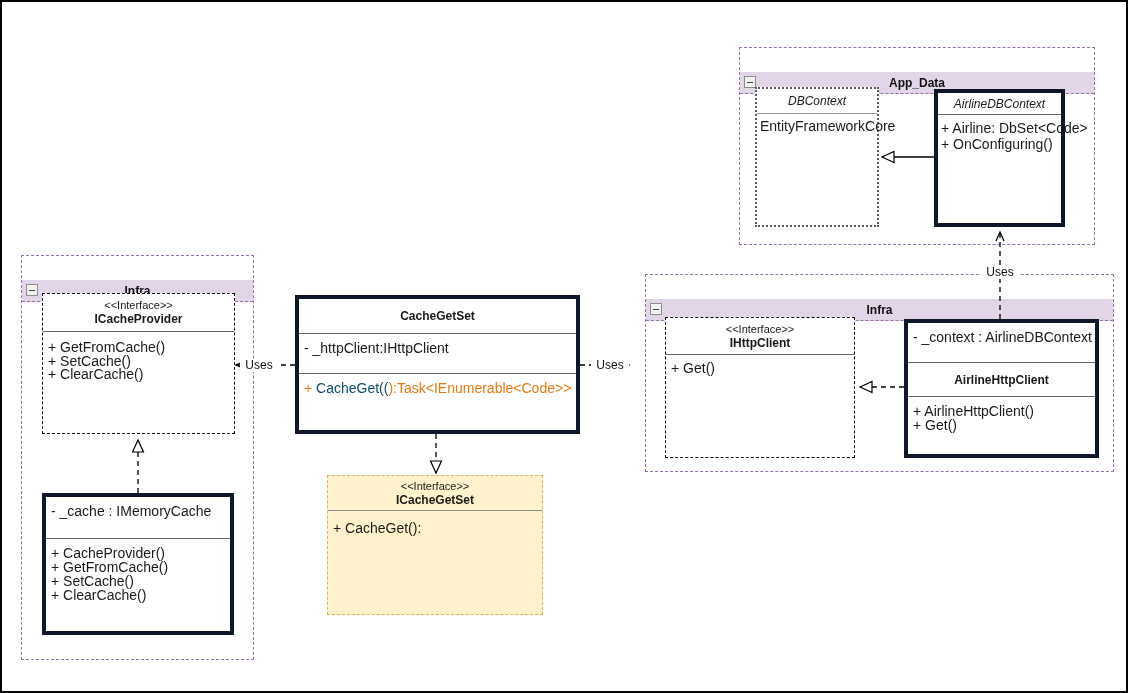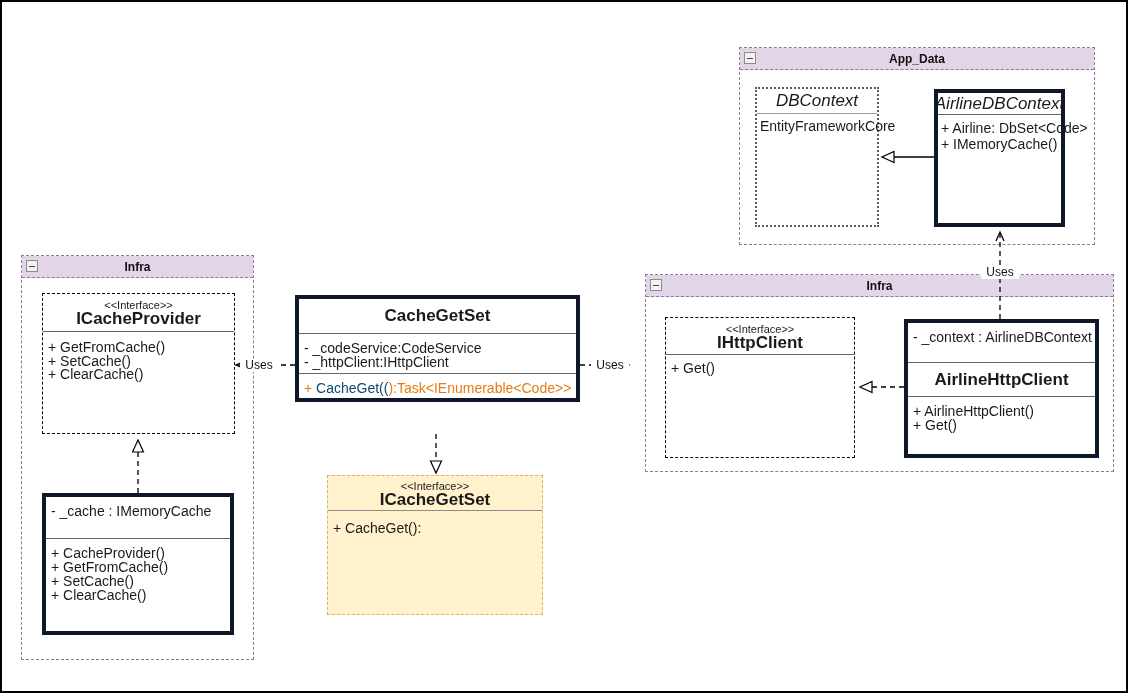--- a/index.html
+++ b/index.html
@@ -6,37 +6,37 @@
   .canvas {
     position:relative; width:1128px; height:693px; box-sizing:border-box;
     background:#ffffff; border:2px solid #000;
     font-family:"Liberation Sans", sans-serif; color:#1a1a1a; overflow:hidden;
   }
   
   .package { position:absolute; border:1px dashed #9673A6; box-sizing:border-box; z-index:1; background:transparent; }
   .pkg-head {
     position:relative; height:21px; background:#E1D5E7; border-bottom:1px dashed #9673A6;
     display:flex; align-items:center; justify-content:center;
-    font-size:12px; font-weight:bold; color:#111;
+    font-size:12px; font-weight:bold; color:#111;margin-top:24px;
   }
   .collapse { position:absolute; left:4px; top:4px; width:12px; height:12px; box-sizing:border-box;
     background:#f2f2f2; border:1px solid #8c8c8c; }
   .collapse .bar { position:absolute; left:2px; right:2px; top:4.5px; height:1.5px; background:#444; }
   
   .box { position:absolute; box-sizing:border-box; background:#fff; border:4px solid #0f172a; z-index:2; }
   .box.dashed { border:1.5px dashed #000; }
   .box.dotted { border:2px dotted #5c5c5c; }
   .box.yellow { background:#FFF2CC; border:1.5px dashed #D6B656; }
   .sect { box-sizing:border-box; }
   .head { display:flex; flex-direction:column; align-items:center; justify-content:center;
     border-bottom:1px solid #666; text-align:center; }
   .yellow .head { border-bottom-color:#8c8c8c; }
   .dotted .head { border-bottom-color:#999; }
   .stereo { font-size:11px; line-height:13px; }
-  .cname { font-size:17px; font-weight:bold; line-height:14px; }
+  .cname { font-size:12px; font-weight:bold; line-height:14px; }
   .cname.abstract { font-weight:normal; font-style:italic; }
   .attrs { border-bottom:1px solid #666; padding:8px 4px 0 5px; }
   .members { padding:8px 4px 0 5px; }
   .member { font-size:14px; line-height:13.5px; white-space:nowrap; }
   .member.lh14 { line-height:14px; }
   .member.lh16 { line-height:16px; }
   .o1 { color:#E87A12; }
   .o2 { color:#0c4a6e; }
   
   svg.edges { position:absolute; left:0; top:0; z-index:5; pointer-events:none; }
@@ -85,21 +85,21 @@
       <div class="member">EntityFrameworkCore</div>
     </div>
   </div>
 
   <div class="box" style="left:932px; top:87px; width:131px; height:138px;">
     <div class="sect head" style="height:22px;">
       <div class="cname abstract">AirlineDBContext</div>
     </div>
     <div class="sect members" style="padding-top:5px; padding-left:3px;">
       <div class="member lh16">+ Airline: DbSet&lt;Code&gt;</div>
-      <div class="member lh16">+ IMemoryCache()</div>
+      <div class="member lh16">+ OnConfiguring()</div>
     </div>
   </div>
 
   <div class="box dashed" style="left:40px; top:291px; width:193px; height:141px;">
     <div class="sect head" style="height:38px;">
       <div class="stereo">&lt;&lt;Interface&gt;&gt;</div>
       <div class="cname">ICacheProvider</div>
     </div>
     <div class="sect members" style="padding-top:9px;">
       <div class="member">+ GetFromCache()</div>
@@ -113,26 +113,25 @@
       <div class="member">- _cache : IMemoryCache</div>
     </div>
     <div class="sect members" style="padding-top:7px;">
       <div class="member lh14">+ CacheProvider()</div>
       <div class="member lh14">+ GetFromCache()</div>
       <div class="member lh14">+ SetCache()</div>
       <div class="member lh14">+ ClearCache()</div>
     </div>
   </div>
 
-  <div class="box" style="left:293px; top:293px; width:285px; height:107px;">
+  <div class="box" style="left:293px; top:293px; width:285px; height:139px;">
     <div class="sect head" style="height:35px;">
       <div class="cname">CacheGetSet</div>
     </div>
     <div class="sect attrs" style="height:40px;">
-      <div class="member">- _codeService:CodeService</div>
       <div class="member">- _httpClient:IHttpClient</div>
     </div>
     <div class="sect members" style="padding-top:8px;">
       <div class="member"><span class="o1">+ </span><span class="o2">CacheGet((</span><span class="o1">):Task&lt;IEnumerable&lt;Code&gt;&gt;</span></div>
     </div>
   </div>
 
   <div class="box yellow" style="left:325px; top:473px; width:216px; height:140px;">
     <div class="sect head" style="height:35px;">
       <div class="stereo">&lt;&lt;Interface&gt;&gt;</div>

